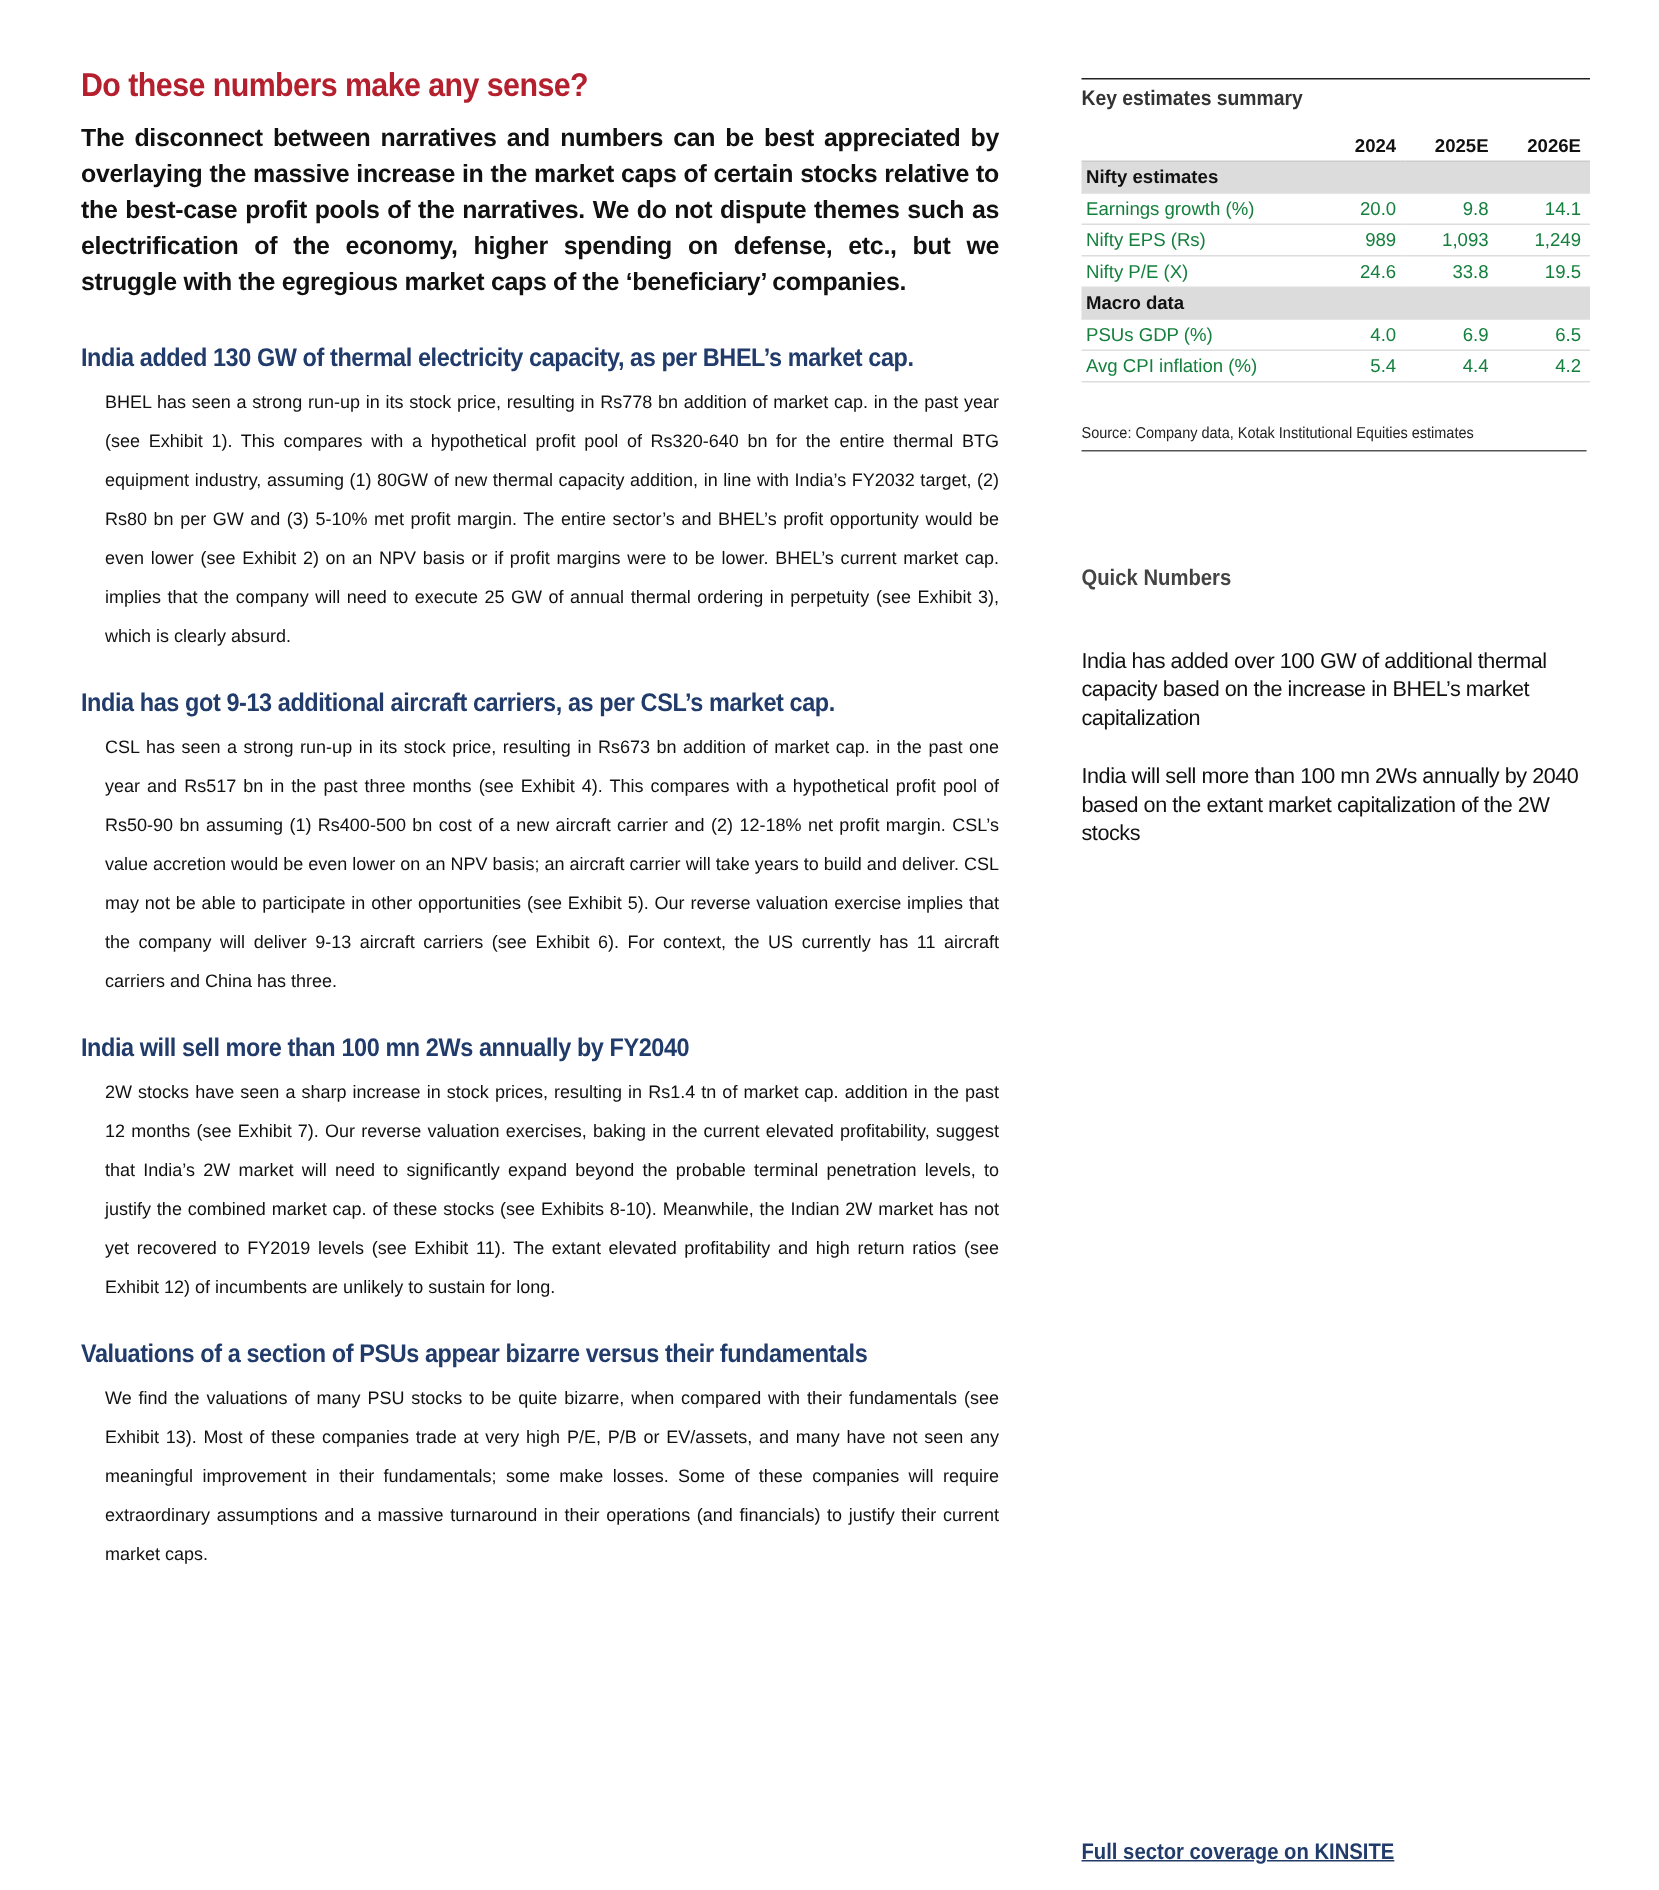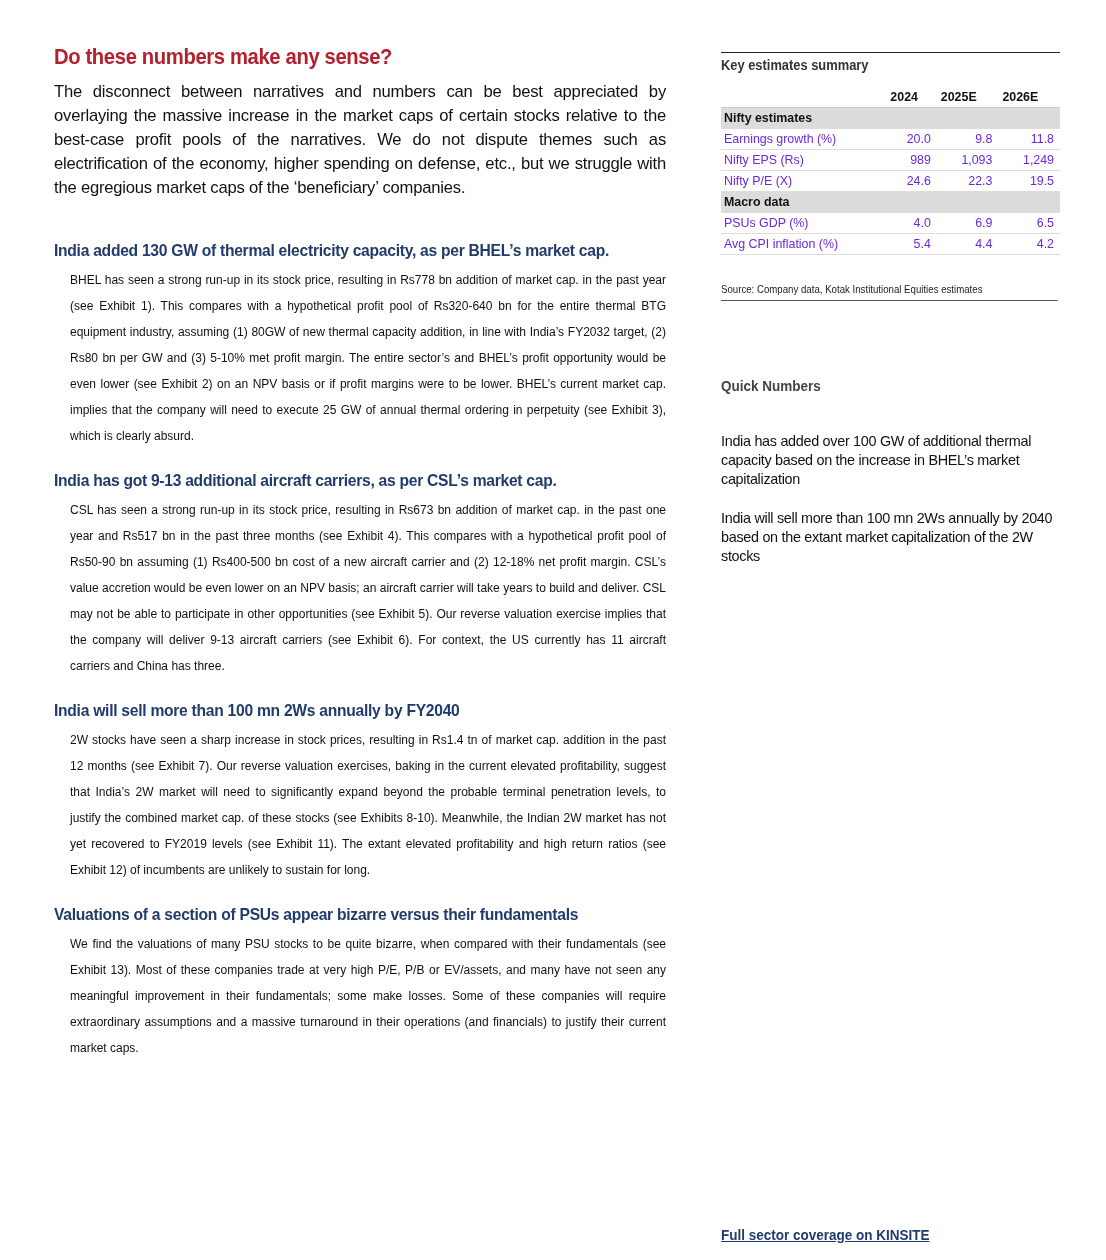--- a/index.html
+++ b/index.html
@@ -1,28 +1,28 @@
 <!DOCTYPE html>
 <html><head>
   <meta charset="utf-8">
   <style>
     html, body { margin: 0; padding: 0; background: #ffffff; }
     body { width: 1106px; height: 1260px; position: relative; overflow: hidden; font-family: "Liberation Sans", sans-serif; color: #111; }
     .left { position: absolute; left: 54px; top: 44px; width: 612px; }
     .right { position: absolute; left: 721px; top: 44px; width: 339px; }
     .title { font-family: "Liberation Sans", sans-serif; font-weight: bold; font-size: 22px; color: #b5202e; margin: 0 0 10px 0; letter-spacing: -0.4px; transform: scaleX(0.92); transform-origin: left; white-space: nowrap; }
-    .lead { font-weight: normal; font-size: 16.6px; line-height: 24px; margin: 0 0 41px 0; text-align: justify; letter-spacing: -0.2px; }
+    .lead { font-weight: bold; font-size: 16.6px; line-height: 24px; margin: 0 0 29px 0; text-align: justify; letter-spacing: -0.2px; }
     .subhead { font-weight: bold; font-size: 17px; color: #213b6b; margin: 0 0 6px 0; letter-spacing: -0.3px; transform: scaleX(0.92); transform-origin: left; white-space: nowrap; }
     .para { font-size: 12px; line-height: 26px; margin: 0 0 22px 16px; text-align: justify; text-align-last: left; }
     .ke-rule { border-top: 1px solid #222; margin-top: 8px; }
     .ke-title { font-weight: bold; font-size: 14px; color: #333; margin: 4px 0 14px 0; transform: scaleX(0.92); transform-origin: left; white-space: nowrap; }
     table.ke { width: 100%; border-collapse: collapse; font-size: 12.4px; }
-    table.ke th { font-weight: bold; text-align: left; padding: 3px 6px 3px 4px; color: #111; border-bottom: 1px solid #ccc; }
+    table.ke th { font-weight: bold; text-align: right; padding: 3px 6px 3px 4px; color: #111; border-bottom: 1px solid #ccc; }
     table.ke th:first-child { text-align: left; }
-    table.ke td { padding: 2px 6px 2px 3px; text-align: right; color: #6d28d9; border-bottom: 1px solid #ddd; height: 16px; }
+    table.ke td { padding: 2px 6px 2px 3px; text-align: right; color: #15803d; border-bottom: 1px solid #ddd; height: 16px; }
     table.ke td:first-child { text-align: left; }
     table.ke tr.grp td { background: #dcdcdc; font-weight: bold; color: #111; text-align: left; }
     .ke-src { font-size: 10.5px; color: #222; margin-top: 28px; padding-bottom: 5px; border-bottom: 1px solid #555; transform: scaleX(0.92); transform-origin: left; white-space: nowrap; width: 108%; }
     .qn-title { font-weight: bold; font-size: 15px; color: #444; margin: 76px 0 38px 0; transform: scaleX(0.9); transform-origin: left; white-space: nowrap; }
     .qn-item { font-size: 14.4px; line-height: 19px; color: #111; margin: 4px 0 20px 0; letter-spacing: -0.3px; }
     .kinsite { position: absolute; left: 721px; top: 1226px; font-weight: bold; font-size: 15px; color: #213b6b; text-decoration: underline; cursor: pointer; transform: scaleX(0.9); transform-origin: left; white-space: nowrap; }
   </style>
 </head>
 <body>
 
@@ -56,32 +56,32 @@
       </tr>
     </thead>
     <tbody>
       <tr class="grp">
         <td colspan="4">Nifty estimates</td>
       </tr>
       <tr>
         <td>Earnings growth (%)</td>
         <td>20.0</td>
         <td>9.8</td>
-        <td>11.8</td>
+        <td>14.1</td>
       </tr>
       <tr>
         <td>Nifty EPS (Rs)</td>
         <td>989</td>
         <td>1,093</td>
         <td>1,249</td>
       </tr>
       <tr>
         <td>Nifty P/E (X)</td>
         <td>24.6</td>
-        <td>22.3</td>
+        <td>33.8</td>
         <td>19.5</td>
       </tr>
       <tr class="grp">
         <td colspan="4">Macro data</td>
       </tr>
       <tr>
         <td>PSUs GDP (%)</td>
         <td>4.0</td>
         <td>6.9</td>
         <td>6.5</td>

